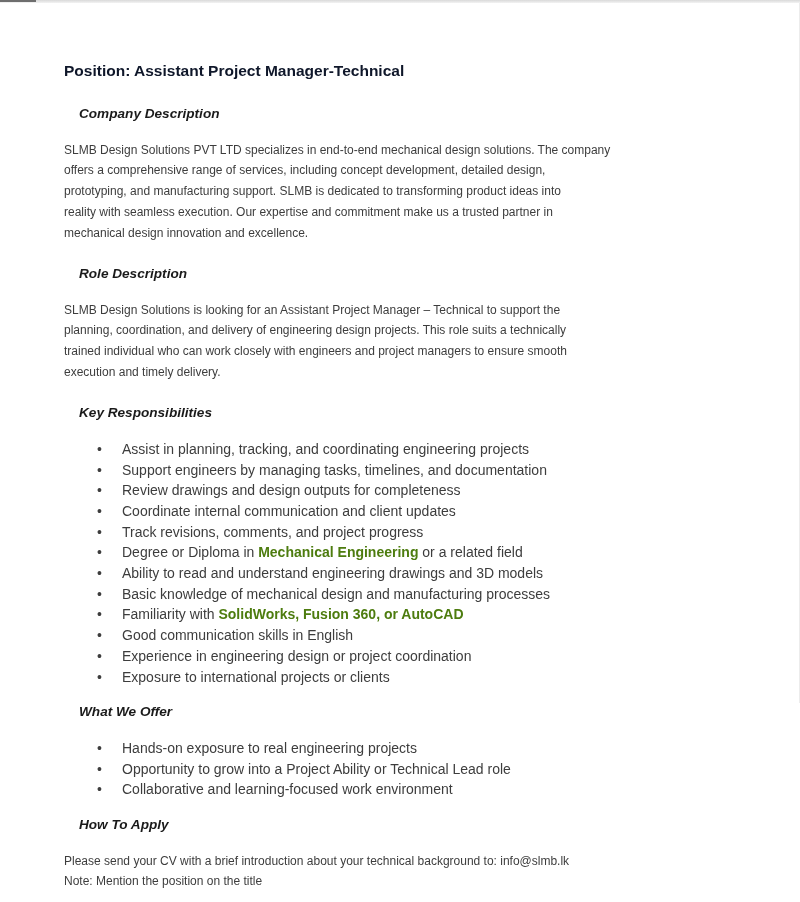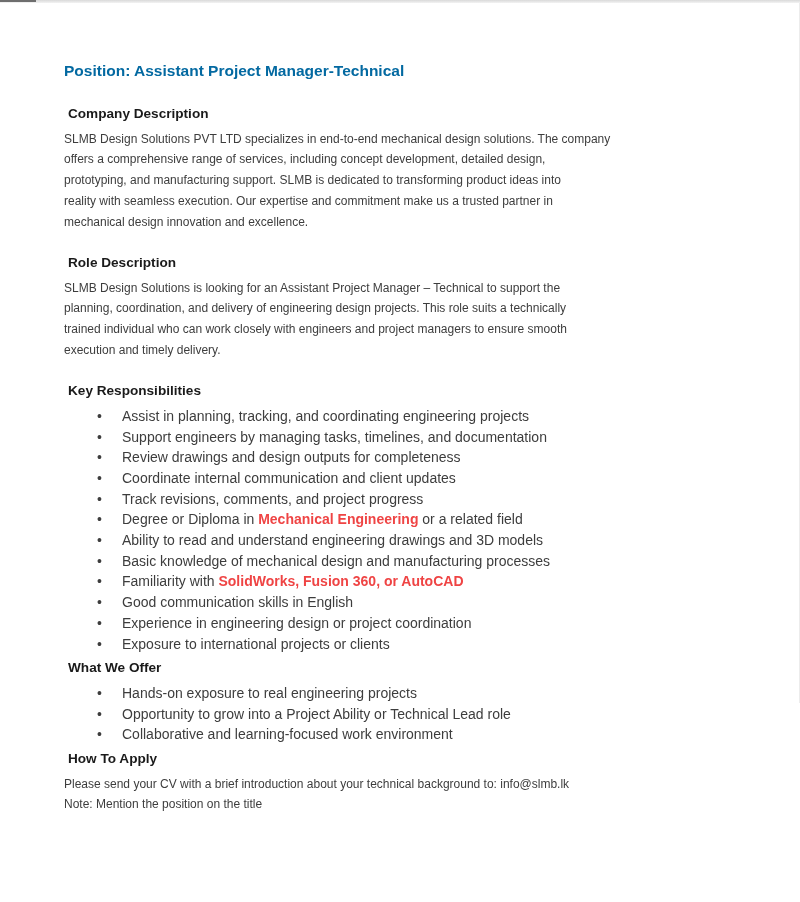--- a/index.html
+++ b/index.html
@@ -36,29 +36,30 @@
     background: #ececec;
   }
   .content {
     padding: 60px 20px 0 64px;
     color: #3d3d3d;
   }
   h1 {
     font-size: 15.5px;
     line-height: 21px;
     font-weight: 700;
-    color: #0369a1;
+    color: #0f172a;
     margin: 0 0 23px 0;
   }
   h2 {
     font-size: 13.6px;
     line-height: 20.7px;
     font-weight: 700;
     color: #1a1a1a;
-    margin: 4px;
+    margin: 15px;
+    font-style: italic;
   }
   p.body {
     font-size: 12px;
     line-height: 20.7px;
     margin: 0 0 20.7px 0;
     white-space: pre-line;
     max-width: 700px;
   }
   p.line {
     font-size: 12px;
@@ -80,21 +81,21 @@
   }
   ul.bullets li::before {
     content: "\2022";
     position: absolute;
     left: 33px;
     top: 0;
     color: #3d3d3d;
   }
   b.inline-bold {
     font-weight: 700;
-    color: #ef4444;
+    color: #4d7c0f;
   }
 </style>
 </head>
 <body>
 
 <div class="page">
   <div class="top-strip">
     <div class="corner-mark"></div>
   </div>
   <div class="right-edge"></div>

